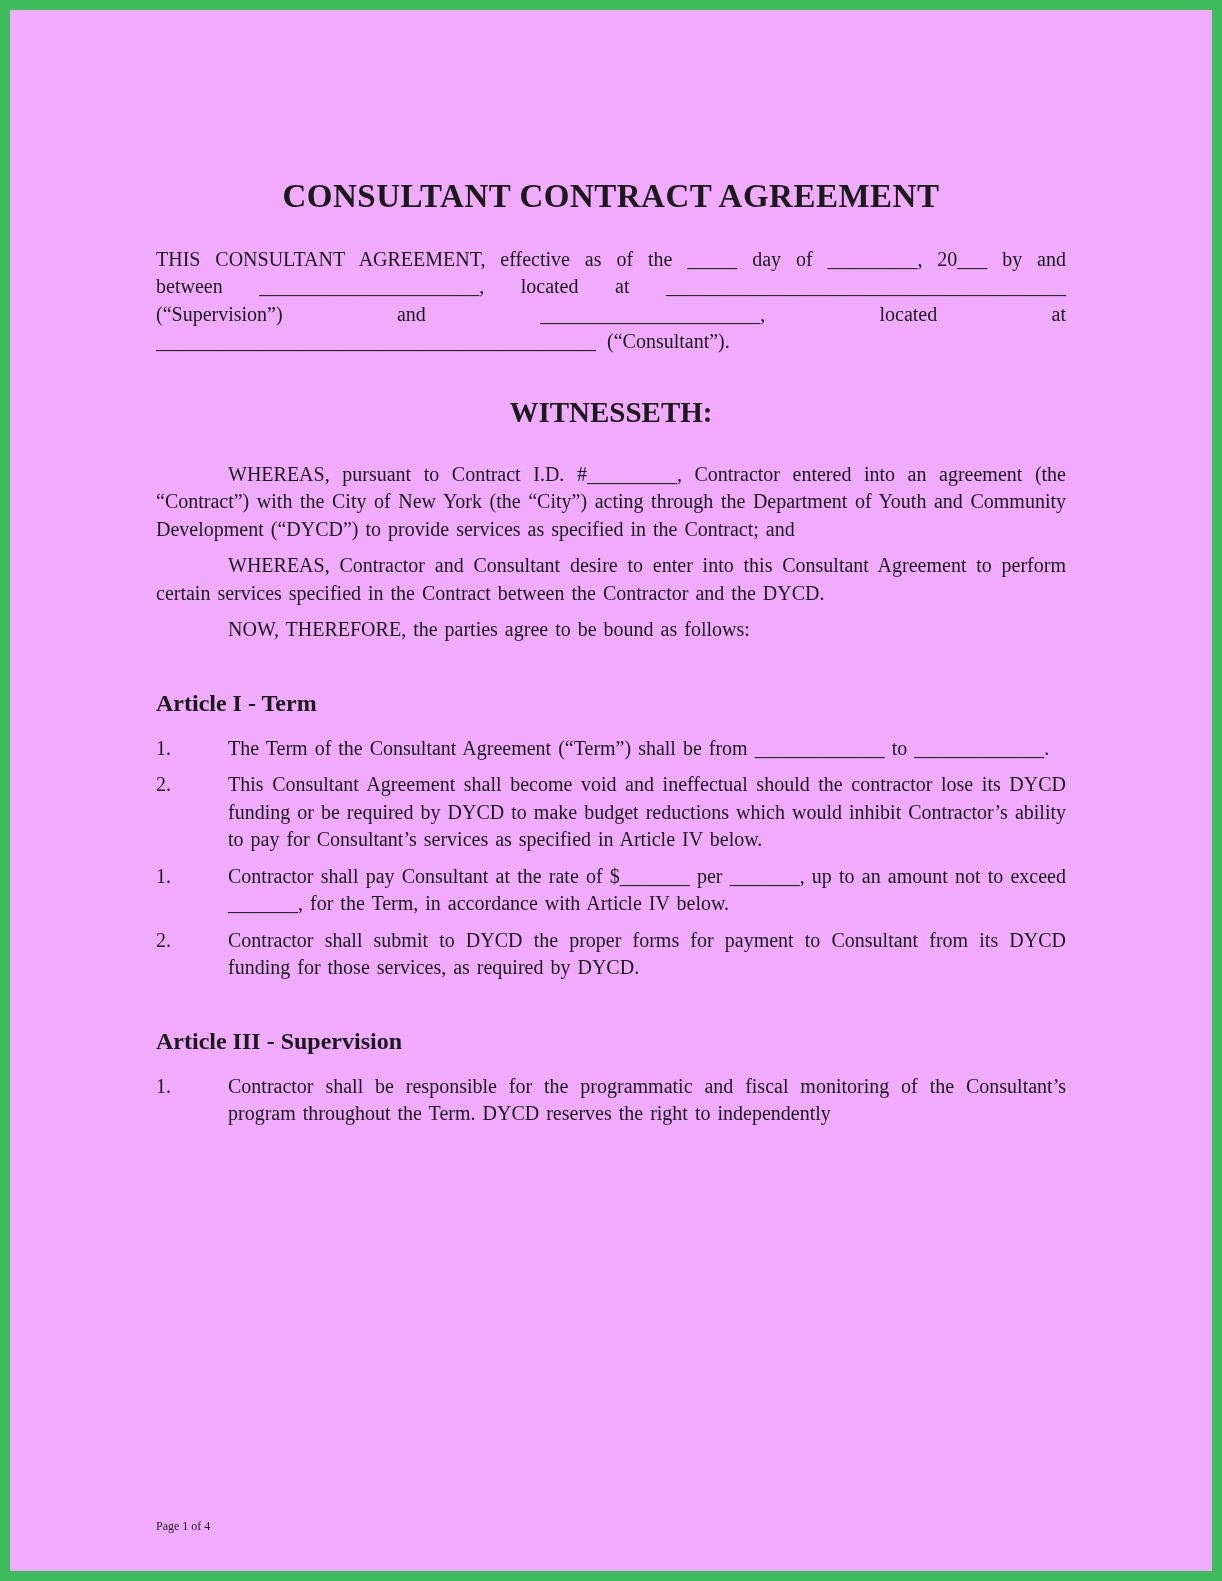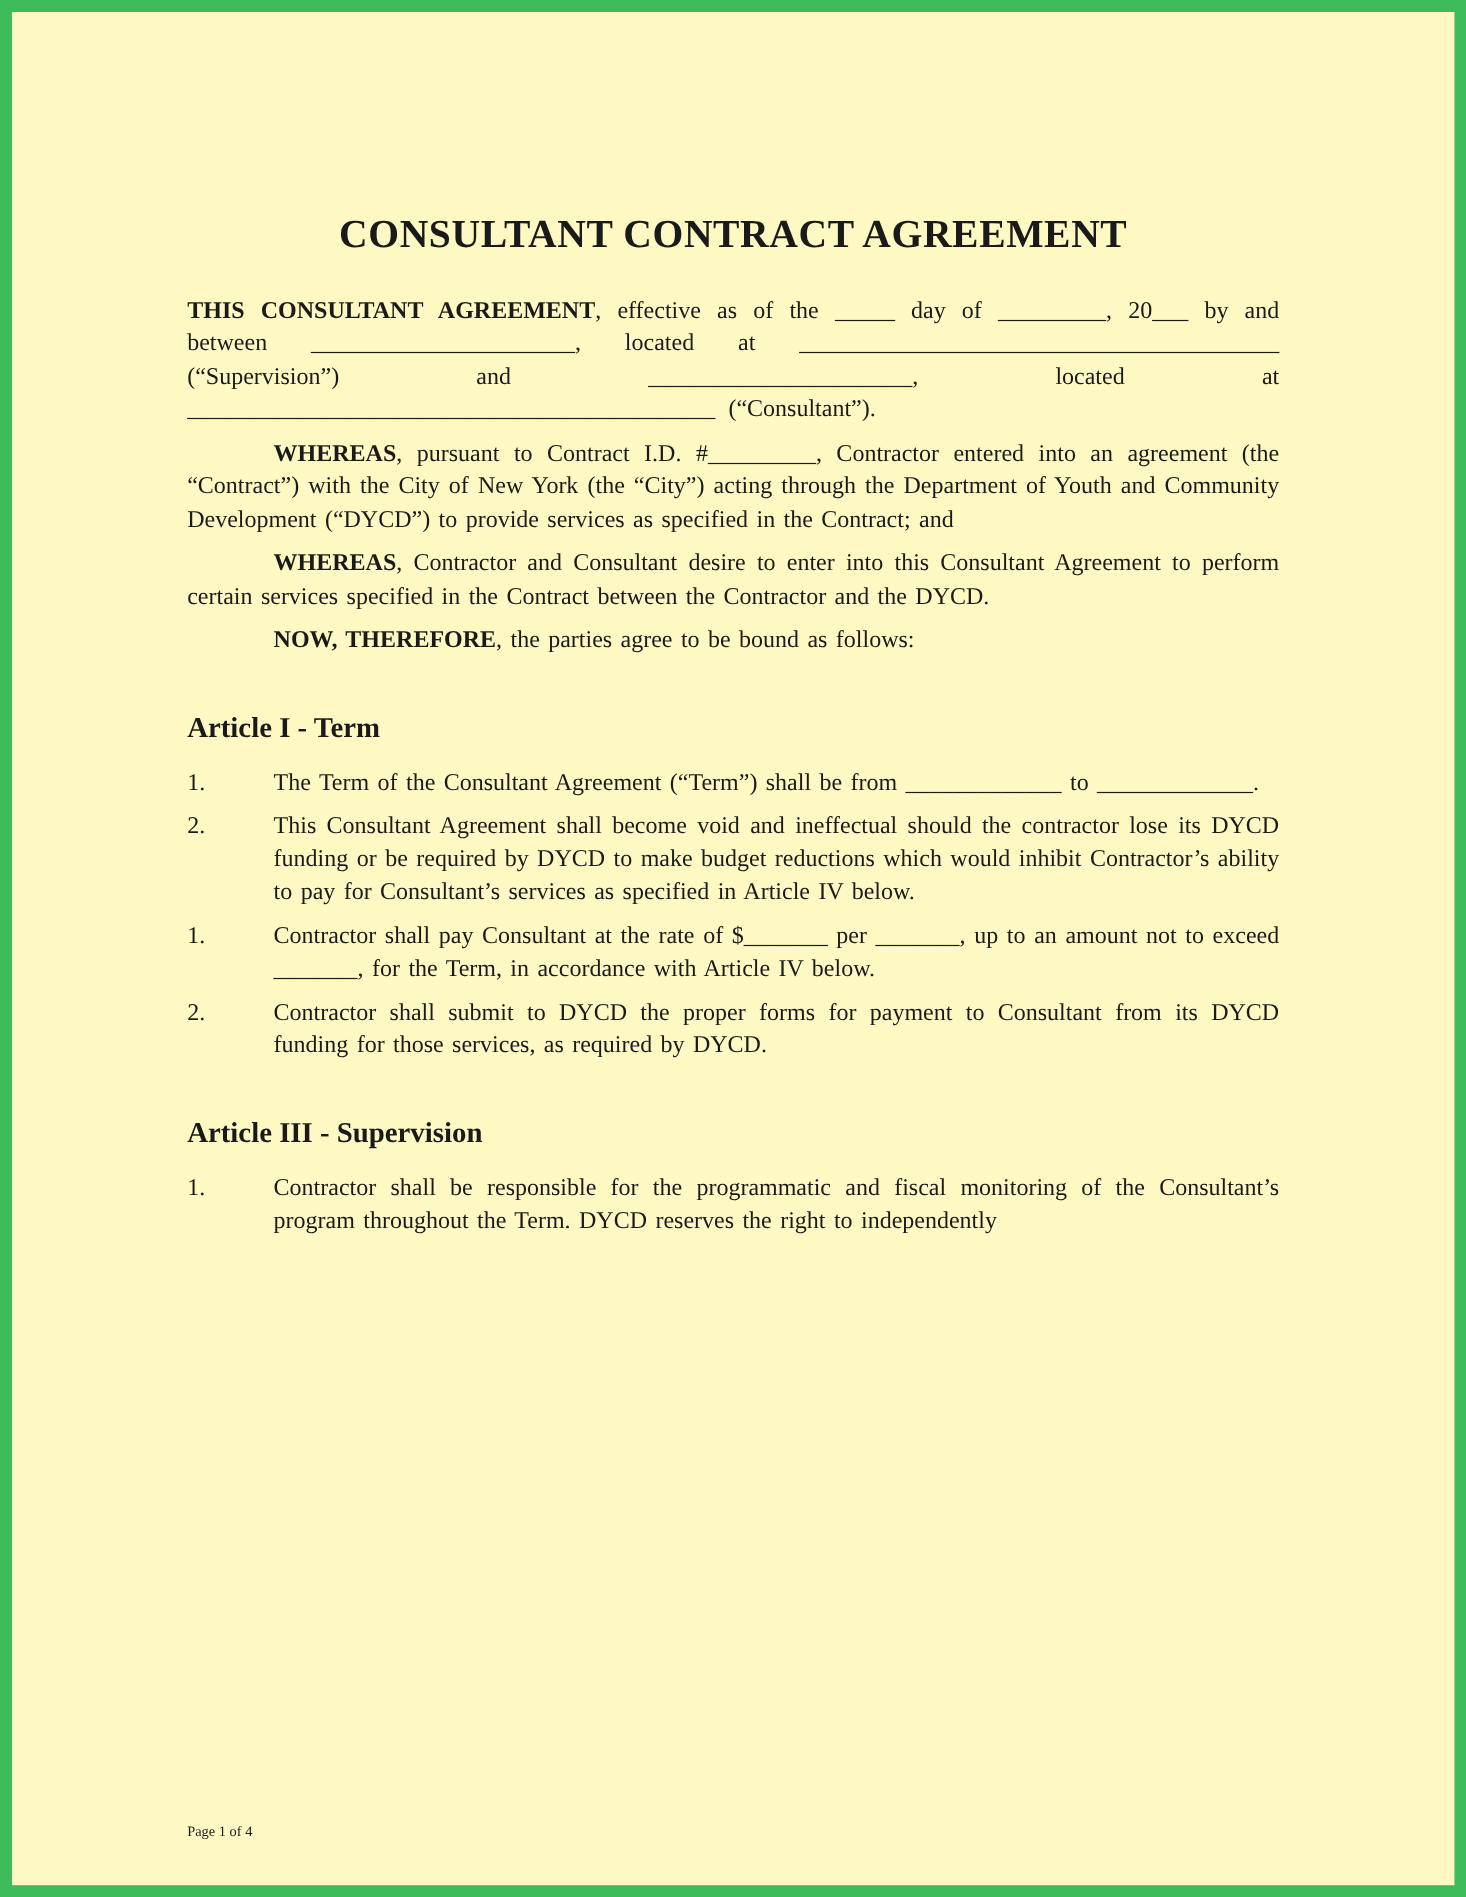--- a/index.html
+++ b/index.html
@@ -14,21 +14,21 @@
   .frame {
     width: 1222px;
     height: 1581px;
     background: #3ebc5c;
     padding: 10px;
   }
   .page {
     position: relative;
     width: 100%;
     height: 100%;
-    background: #fef9c3;
+    background: #f0abfc;
     overflow: hidden;
   }
   .content { padding: 0 146px; }
   h1.doc-title {
     font-size: 33px;
     line-height: 1.15;
     text-align: center;
     font-weight: bold;
     margin: 168px 0 0 0;
     letter-spacing: 0.5px;
@@ -61,33 +61,34 @@
     margin: 0 0 9px 0;
   }
   .num { flex: 0 0 72px; width: 72px; }
   .item-text { flex: 1; text-align: justify; word-spacing: 2px; }
   .footer {
     position: absolute;
     left: 146px;
     bottom: 37px;
     font-size: 12px;
   }
-  b { font-weight: bold; }
+  b { font-weight: normal; }
 </style>
 </head>
 <body>
 
 <div class="frame">
   <div class="page">
     <div class="content">
 
       <h1 class="doc-title">CONSULTANT CONTRACT AGREEMENT</h1>
 
       <p class="para intro"><b>THIS CONSULTANT AGREEMENT</b><span>, effective as of the _____ day of _________, 20___ by and between ______________________, located at ________________________________________ (“Supervision”) and ______________________, located at ____________________________________________ (“Consultant”).</span></p>
 
+      <h2 class="witnesseth">WITNESSETH:</h2>
 
       <p class="para indent"><b>WHEREAS</b><span>, pursuant to Contract I.D. #_________, Contractor entered into an agreement (the “Contract”) with the City of New York (the “City”) acting through the Department of Youth and Community Development (“DYCD”) to provide services as specified in the Contract; and</span></p>
 
 
       <p class="para indent"><b>WHEREAS</b><span>, Contractor and Consultant desire to enter into this Consultant Agreement to perform certain services specified in the Contract between the Contractor and the DYCD.</span></p>
 
       <p class="para indent"><b>NOW, THEREFORE</b><span>, the parties agree to be bound as follows:</span></p>
 
       <h3 class="article-heading">Article I - Term</h3>
 

